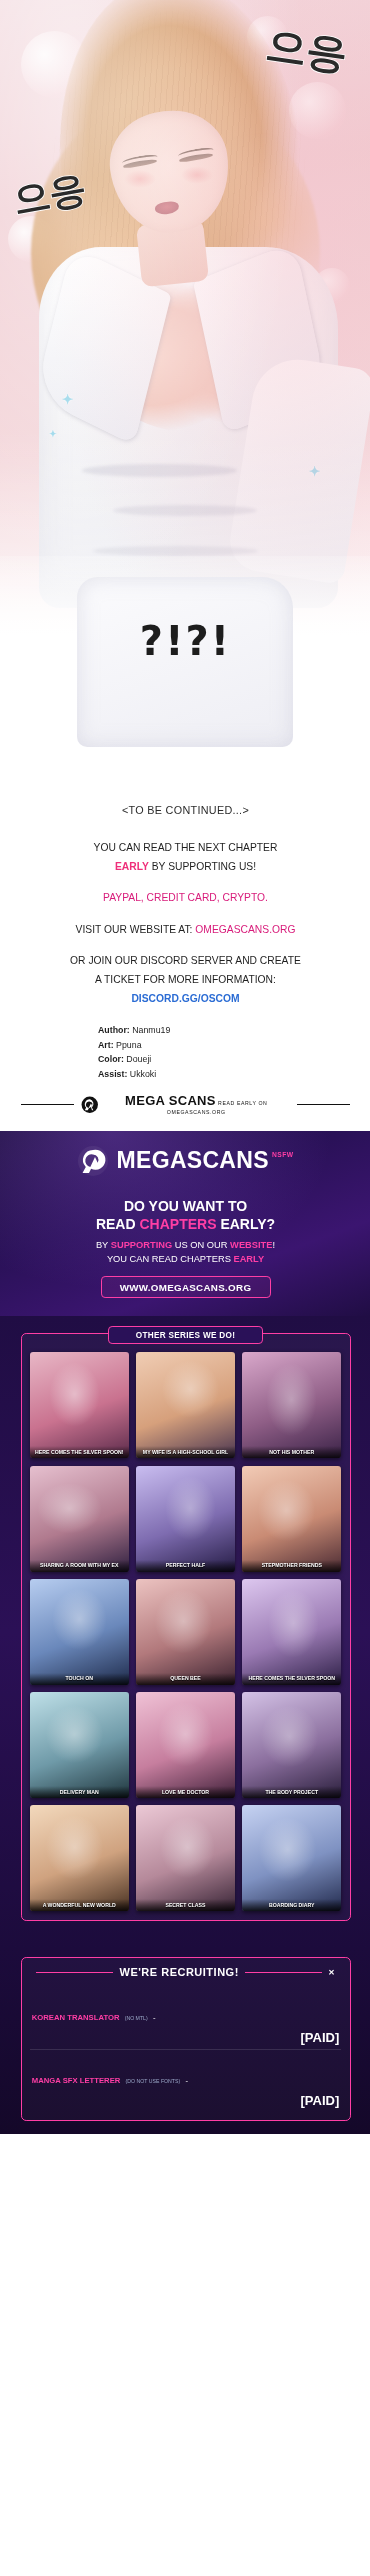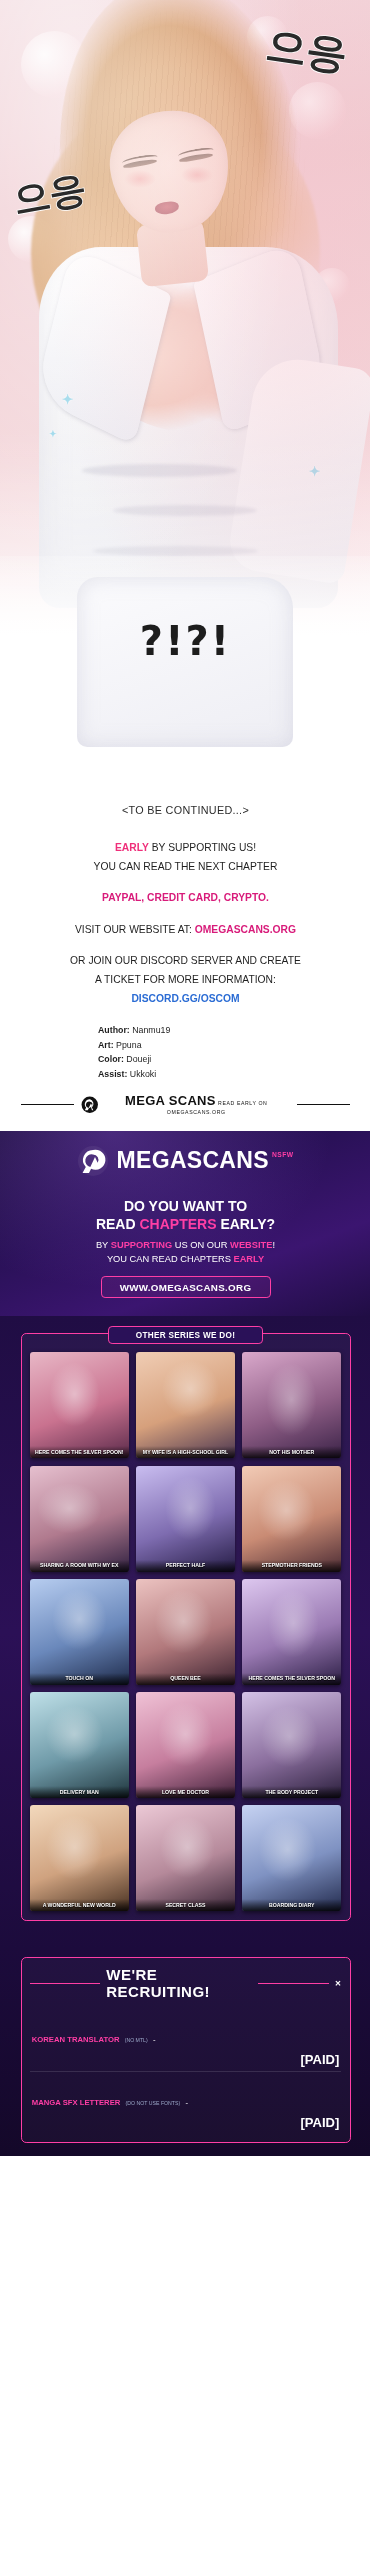--- a/index.html
+++ b/index.html
@@ -164,21 +164,21 @@
     font-size: 40px; font-weight: bold; color: #1d1d1d;
     letter-spacing: 2.1px;
   }
 
   
   .credits { width: 371px; background: #ffffff; padding: 20.6px 20.6px 15.5px; text-align: center; }
   .tbc { font-size: 10.8px; color: #2b2b2b; margin-bottom: 24px; letter-spacing: 0.3px; }
   .cred-line { font-size: 10.3px; line-height: 1.55; color: #1f1f1f; margin-bottom: 3.1px; }
   .cred-block { margin-bottom: 15.5px; }
   .pink { color: #ef2f7a; font-weight: bold; }
-  .magenta { color: #d81b7a; font-weight: bold; }
+  .magenta { color: #d81b7a; font-weight: normal; }
   .blue { color: #2b6cd4; font-weight: bold; }
   .staff { text-align: left; width: 175px; margin: 15.5px auto 9.3px; font-size: 8.8px; line-height: 1.7; color:#1f1f1f; }
   .staff b { font-weight: bold; }
 
   .os-strip { display:flex; align-items:center; justify-content:center; gap:7.2px; margin-top: 11.3px; }
   .os-strip .rule { height: 1px; background:#111; width: 57px; }
   .os-logo-sm { display:flex; align-items:center; gap:4.1px; }
   .os-mark {
     width: 17.5px; height: 17.5px; position: relative;
   }
@@ -245,21 +245,21 @@
   .card .thumbart { position:absolute; inset:0; }
 
   
   .recruit {
     width: 371px; background: linear-gradient(180deg, #1c0b3c 0%, #140829 100%);
     padding: 8.2px 0 13.4px;
   }
   .recruit-inner { width: 330px; margin: 0 auto; border:1px solid #ff3ea5; border-radius:5.2px; background: rgba(255,255,255,.03); padding: 8.2px; }
   .recruit-head { display:flex; align-items:center; justify-content:center; gap:6.2px; margin-bottom: 8.2px; }
   .recruit-head .rule { height:1px; background:#ff3ea5; width: 77px; }
-  .recruit-head .txt { color:#fff; font-weight:bold; font-size:15px; letter-spacing:0.5px; }
+  .recruit-head .txt { color:#fff; font-weight:bold; font-size:11px; letter-spacing:0.5px; }
   .job-row {
     display:flex; align-items:center; gap:5.2px; color:#fff; font-size: 7.7px; padding: 3.6px 2.1px;
     border-bottom: 0.5px solid rgba(255,255,255,.12);
   }
   .job-row:last-child { border-bottom:none; }
   .job-name { color:#ff3ea5; font-weight:bold; }
   .job-note { color:#9aa7c7; font-size:5.2px; }
   .job-pay { margin-left:auto; color:#fff; font-weight:bold; font-size:13px;margin-top:40px; }
   .discord-bar {
     margin-top: 7.2px; text-align:center; color:#fff; font-size:7.2px;
@@ -315,25 +315,25 @@
     <div class="panel2">
       <div class="ghost"></div>
       <div class="qmark">?!?!</div>
     </div>
   </section>
 
   <section class="credits">
     <div class="tbc">&lt;TO BE CONTINUED...&gt;</div>
 
     <div class="cred-block">
+      <div class="cred-line">YOU CAN READ THE NEXT CHAPTER</div>
       <div class="cred-line">
         <span class="pink">EARLY</span>
         <span>BY SUPPORTING US!</span>
       </div>
-      <div class="cred-line">YOU CAN READ THE NEXT CHAPTER</div>
     </div>
 
     <div class="cred-block">
       <div class="cred-line magenta">PAYPAL, CREDIT CARD, CRYPTO.</div>
     </div>
 
     <div class="cred-block">
       <div class="cred-line">
         <span>VISIT OUR WEBSITE AT:</span>
         <span class="magenta">OMEGASCANS.ORG</span>

